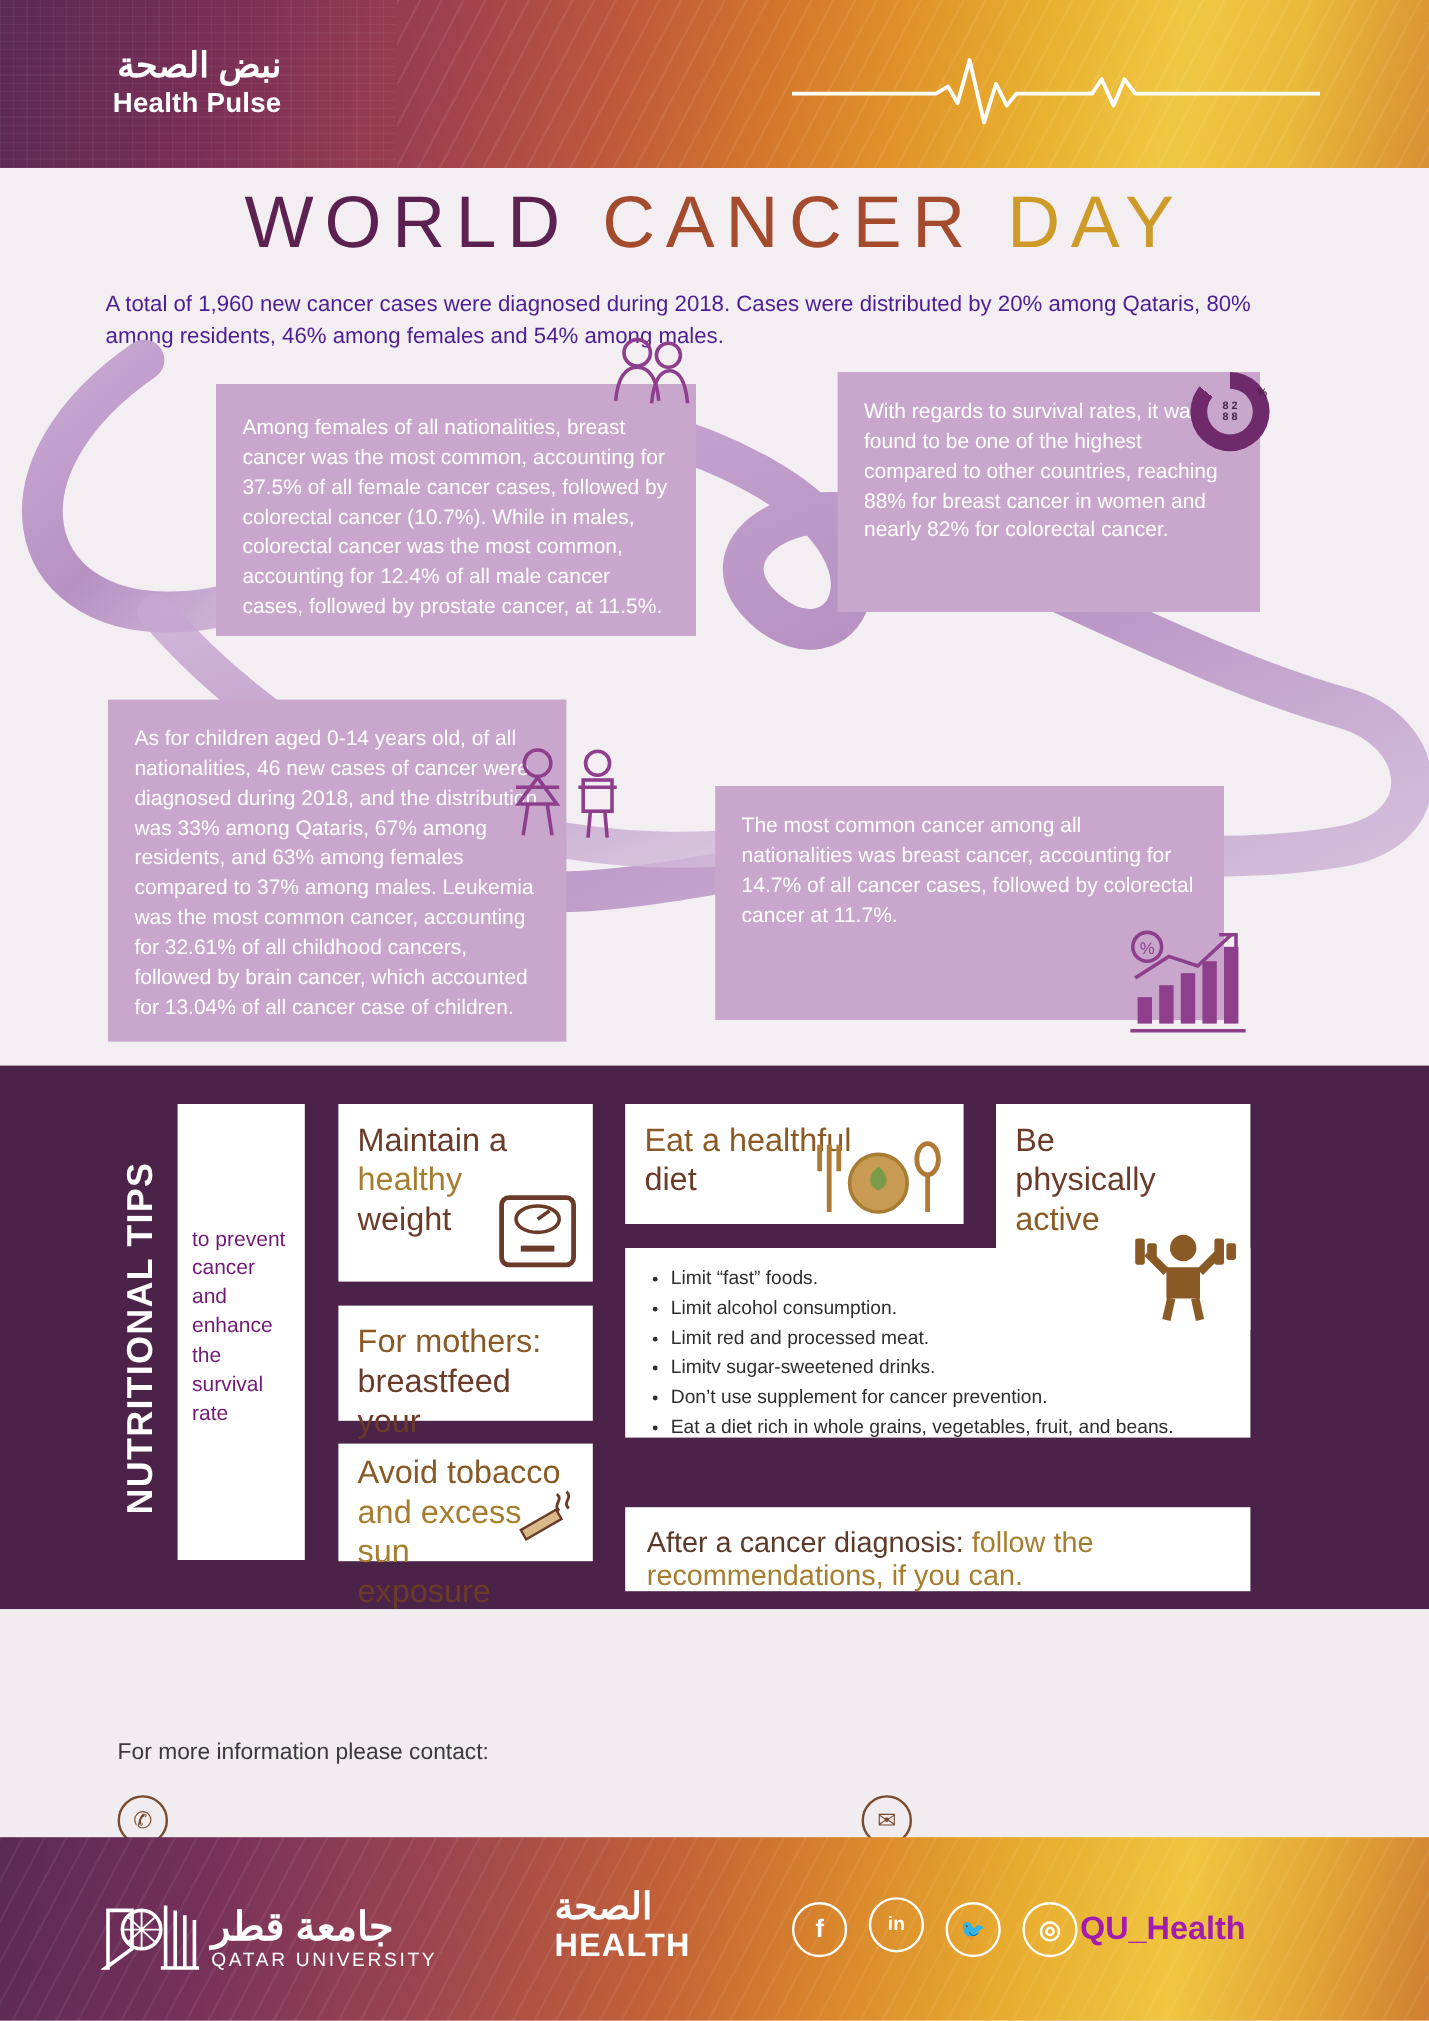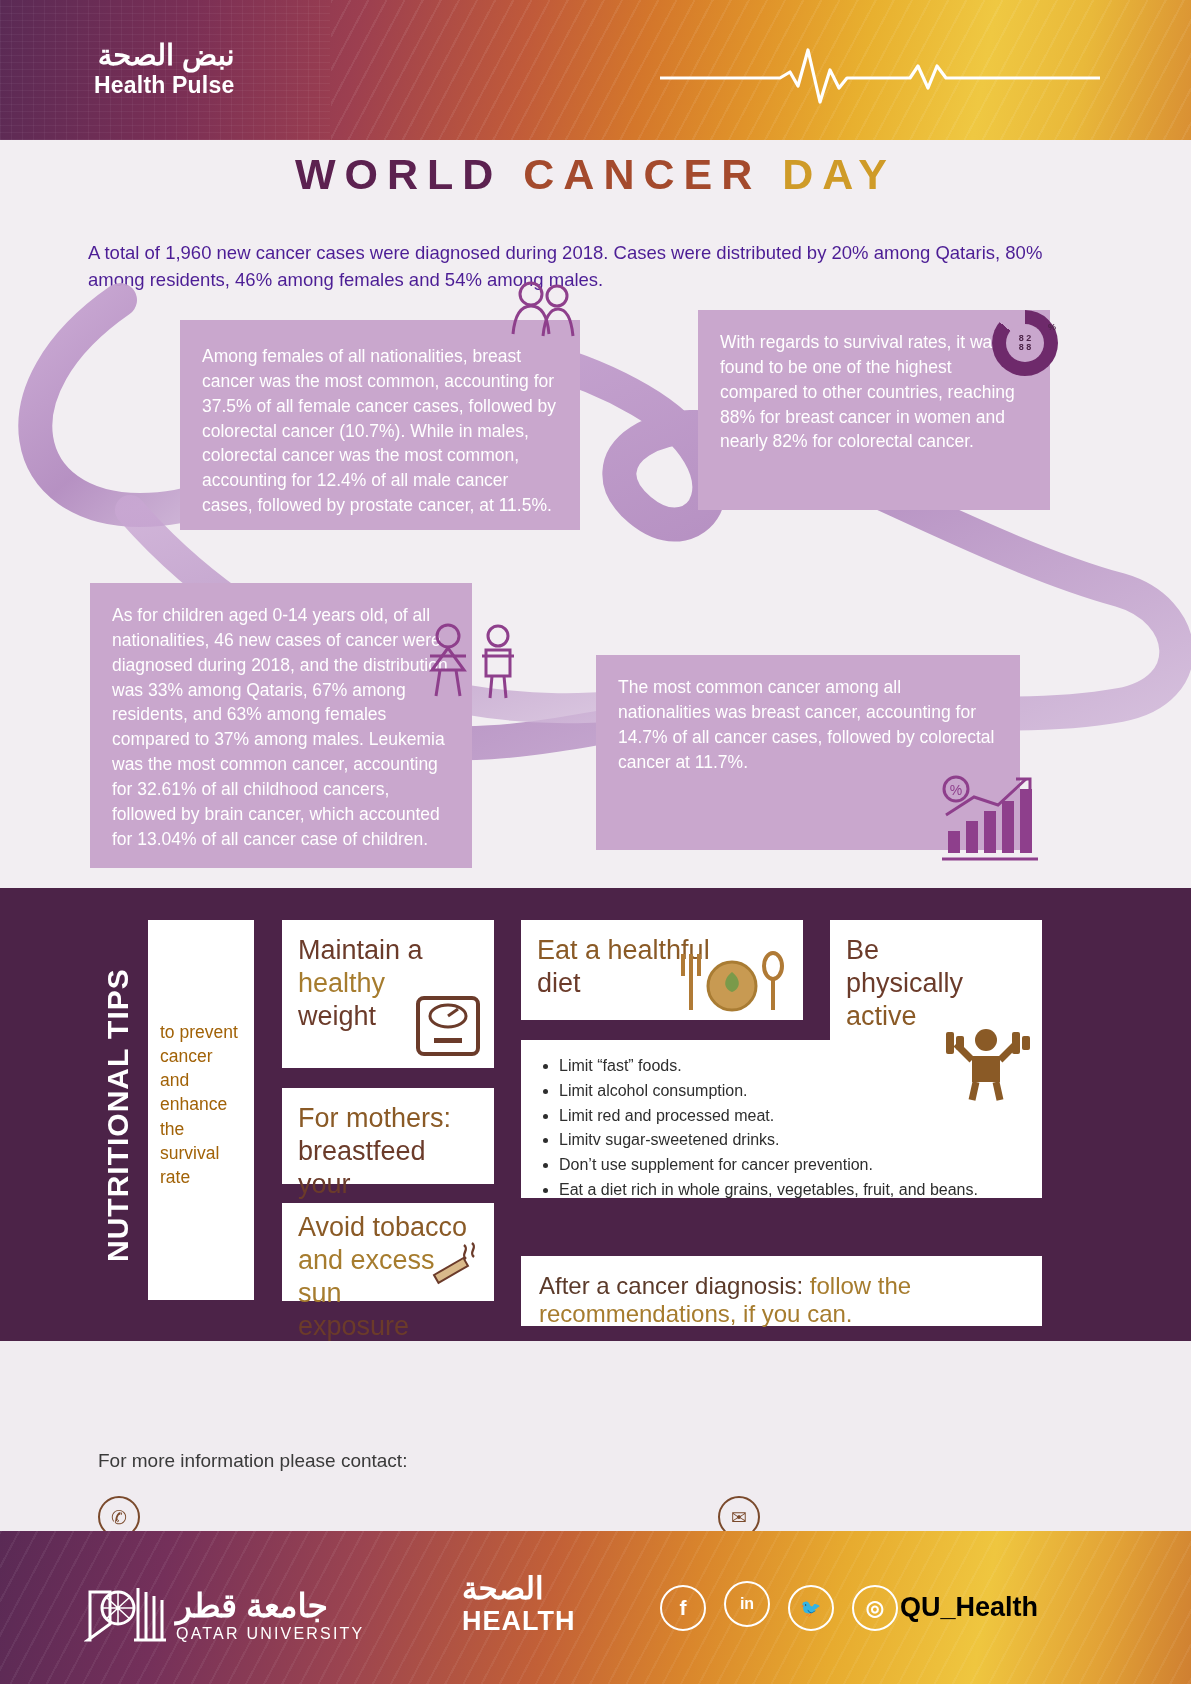--- a/index.html
+++ b/index.html
@@ -27,21 +27,21 @@
     position:absolute;right:0;top:0;width:860px;height:140px;
     background:repeating-linear-gradient(118deg, rgba(255,255,255,.07) 0 2px, transparent 2px 16px);
   }
   #brand{position:absolute;left:94px;top:40px;color:#fff;}
   #brand .ar{font-size:29px;font-weight:bold;letter-spacing:1px;text-align:right;line-height:1.05;}
   #brand .en{font-size:23px;font-weight:bold;letter-spacing:.2px;margin-top:2px;}
   #ekg{position:absolute;left:660px;top:34px;width:440px;height:72px;}
   
   #title{
     position:absolute;left:0;top:150px;width:1191px;text-align:center;
-    font-size:43px;font-weight:bold;letter-spacing:9px;
+    font-size:61px;font-weight:normal;letter-spacing:9px;
   }
   #title .w1{color:#5c2150;}
   #title .w2{color:#a44a2d;}
   #title .w3{color:#cf9b28;}
   #intro{
     position:absolute;left:88px;top:240px;width:1010px;
     font-size:18.5px;line-height:1.45;color:#4c1d95;
   }
   
   #ribbon{position:absolute;left:0;top:260px;width:1191px;height:640px;z-index:0;}
@@ -68,21 +68,21 @@
   }
   #tips-title{
     position:absolute;left:88px;top:920px;height:390px;width:60px;
     color:#fff;font-size:30px;font-weight:bold;letter-spacing:1px;
     writing-mode:vertical-rl;transform:rotate(180deg);
     display:flex;align-items:center;justify-content:center;
     z-index:5;
   }
   .wbox{position:absolute;background:#fff;box-sizing:border-box;z-index:5;}
   #box-prevent{left:148px;top:920px;width:106px;height:380px;padding:100px 12px 12px 12px;
-     font-size:17.5px;line-height:1.38;color:#a16207;text-align:left;}
+     font-size:17.5px;line-height:1.38;color:#701a75;text-align:left;}
   #box-weight{left:282px;top:920px;width:212px;height:148px;padding:14px 16px;}
   #box-mothers{left:282px;top:1088px;width:212px;height:96px;padding:14px 16px;}
   #box-tobacco{left:282px;top:1203px;width:212px;height:98px;padding:8px 16px;}
   #box-diet{left:521px;top:920px;width:282px;height:100px;padding:14px 16px;}
   #box-list{left:521px;top:1040px;width:521px;height:158px;padding:14px 18px;}
   #box-after{left:521px;top:1256px;width:521px;height:70px;padding:16px 18px;}
   #box-active{left:830px;top:920px;width:212px;height:188px;padding:14px 16px;}
   .tipline{font-size:27px;line-height:1.22;color:#6b3b2a;font-weight:normal;}
   .tipline .t2{color:#a67c2e;}
   .tipline .t3{color:#8a5a26;}
@@ -105,21 +105,21 @@
   }
   #footer .diag{position:absolute;left:0;top:0;width:1191px;height:153px;
     background:repeating-linear-gradient(118deg, rgba(255,255,255,.06) 0 2px, transparent 2px 16px);}
   #qu-logo{position:absolute;left:84px;top:1578px;display:flex;align-items:center;gap:10px;color:#fff;}
   #qu-ar{font-size:33px;font-weight:bold;}
   #qu-en{font-size:16px;letter-spacing:2.2px;}
   #health-ar{position:absolute;left:462px;top:1570px;color:#fff;font-size:31px;font-weight:bold;}
   #health-en{position:absolute;left:462px;top:1606px;color:#fff;font-size:27px;font-weight:bold;letter-spacing:1px;}
   .soc{position:absolute;width:42px;height:42px;border-radius:50%;border:2px solid #fff;
     display:flex;align-items:center;justify-content:center;color:#fff;font-size:21px;font-weight:bold;}
-  #qu-health{position:absolute;left:900px;top:1592px;color:#000000;font-size:27px;font-weight:bold;}
+  #qu-health{position:absolute;left:900px;top:1592px;color:#a21caf;font-size:27px;font-weight:bold;}
 </style>
 </head>
 <body>
 
 <div id="header">
   <div class="texture"></div>
   <div class="diag"></div>
   <div id="brand">
     <div class="ar">نبض الصحة</div>
     <div class="en">Health Pulse</div>

